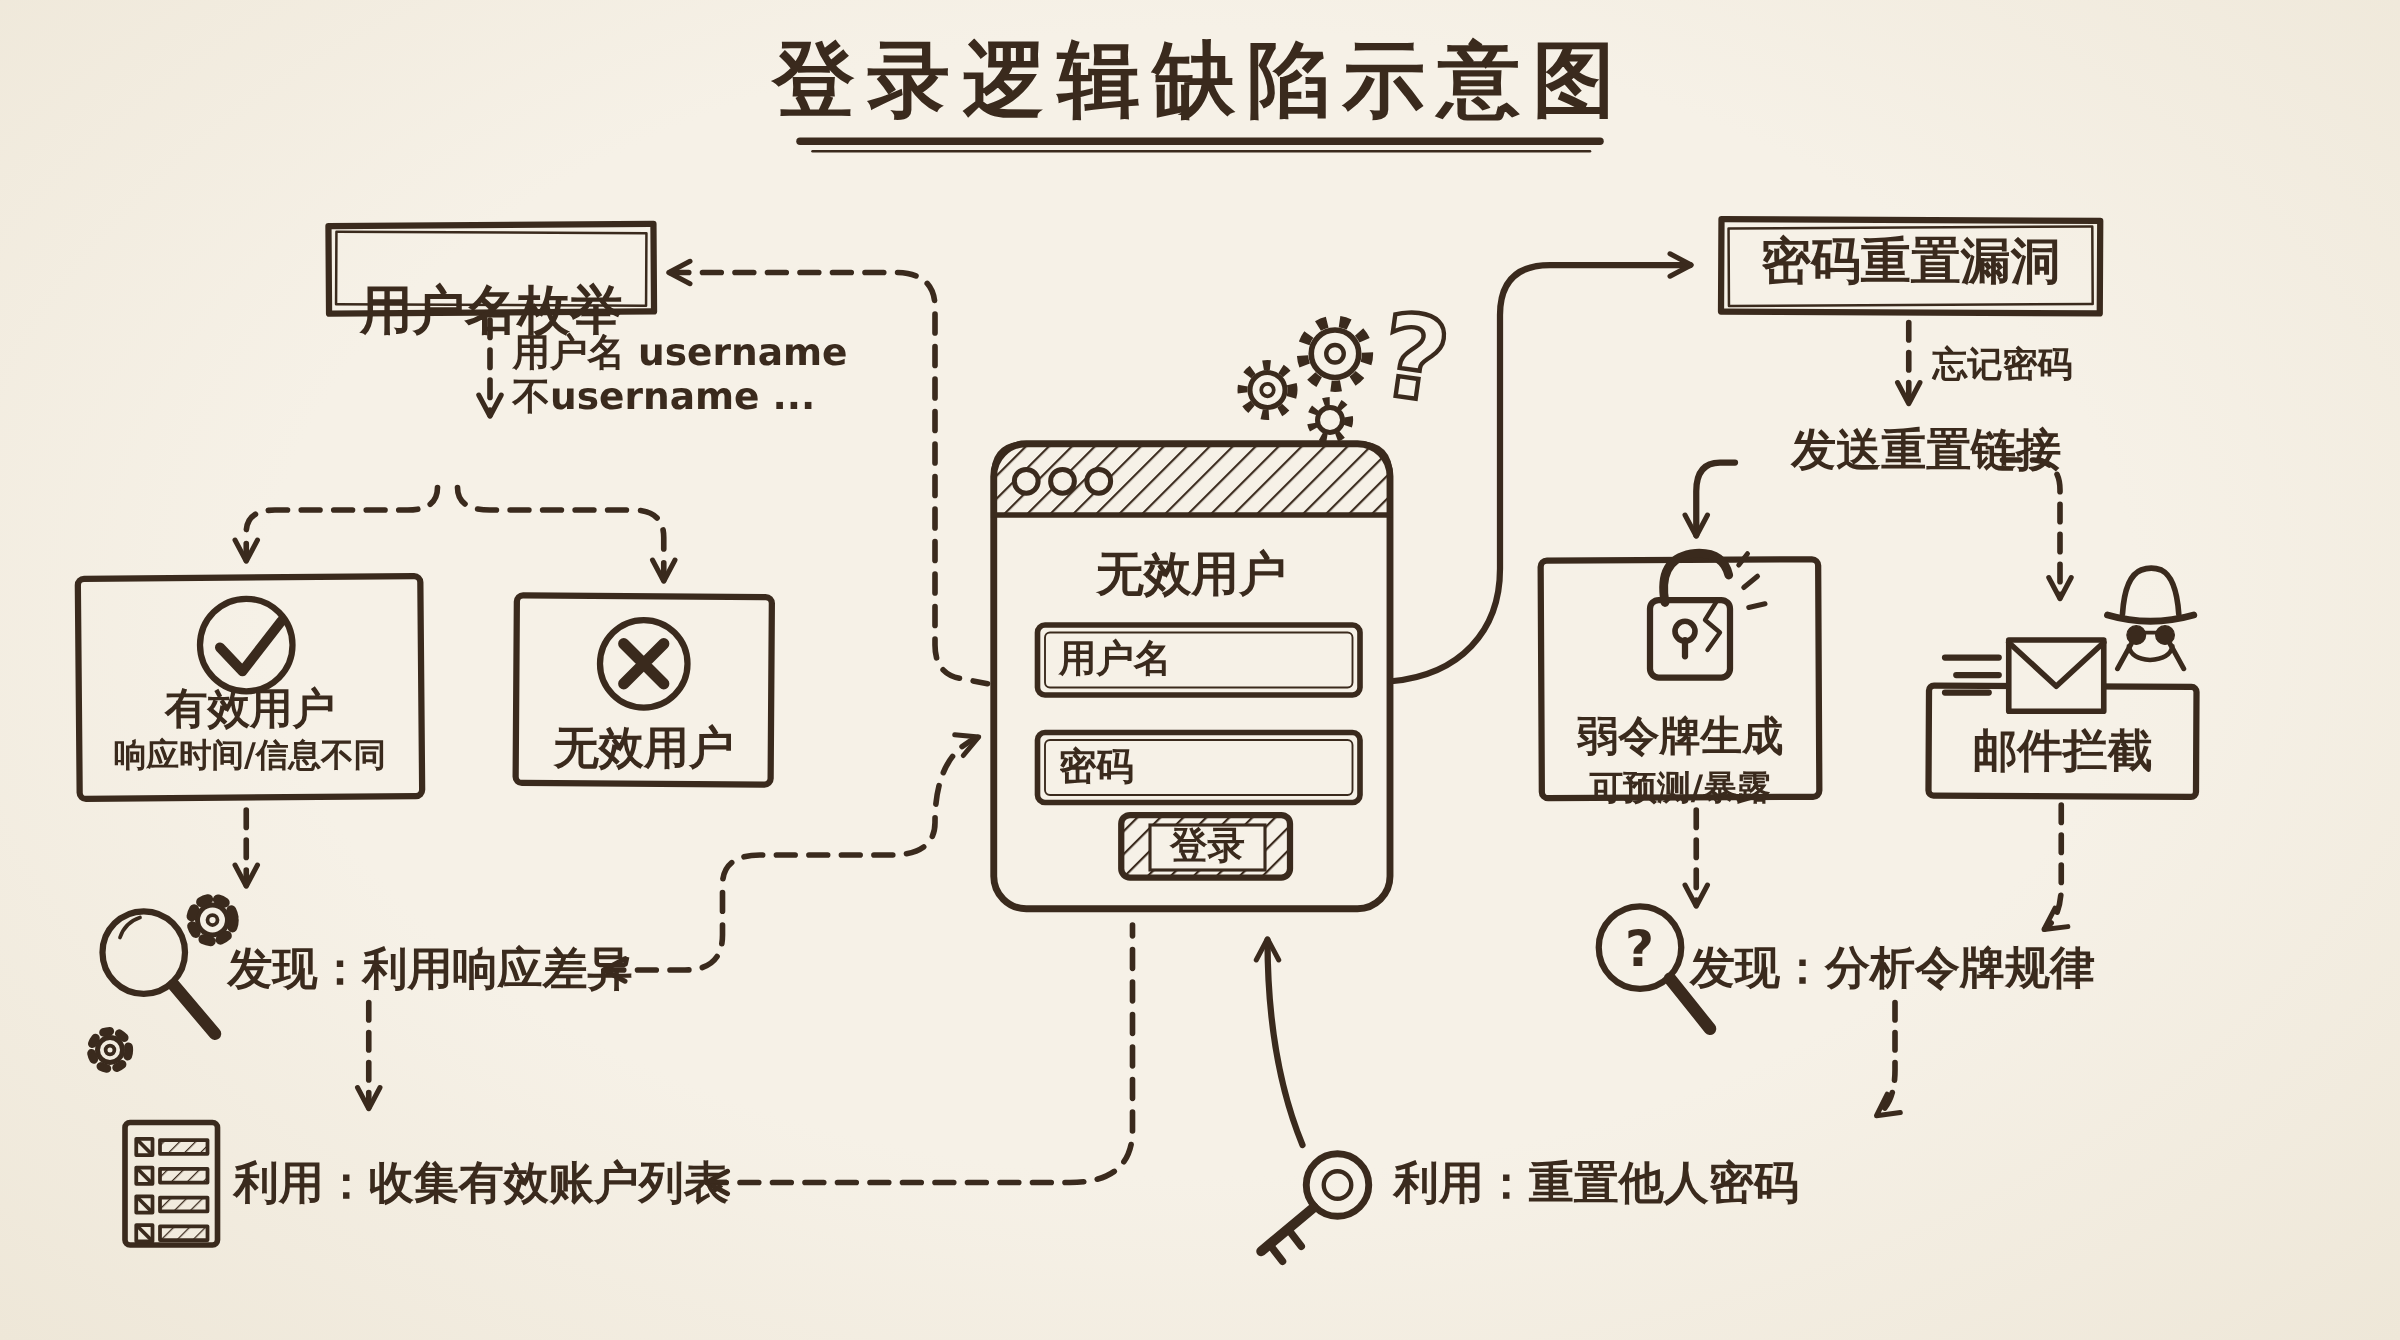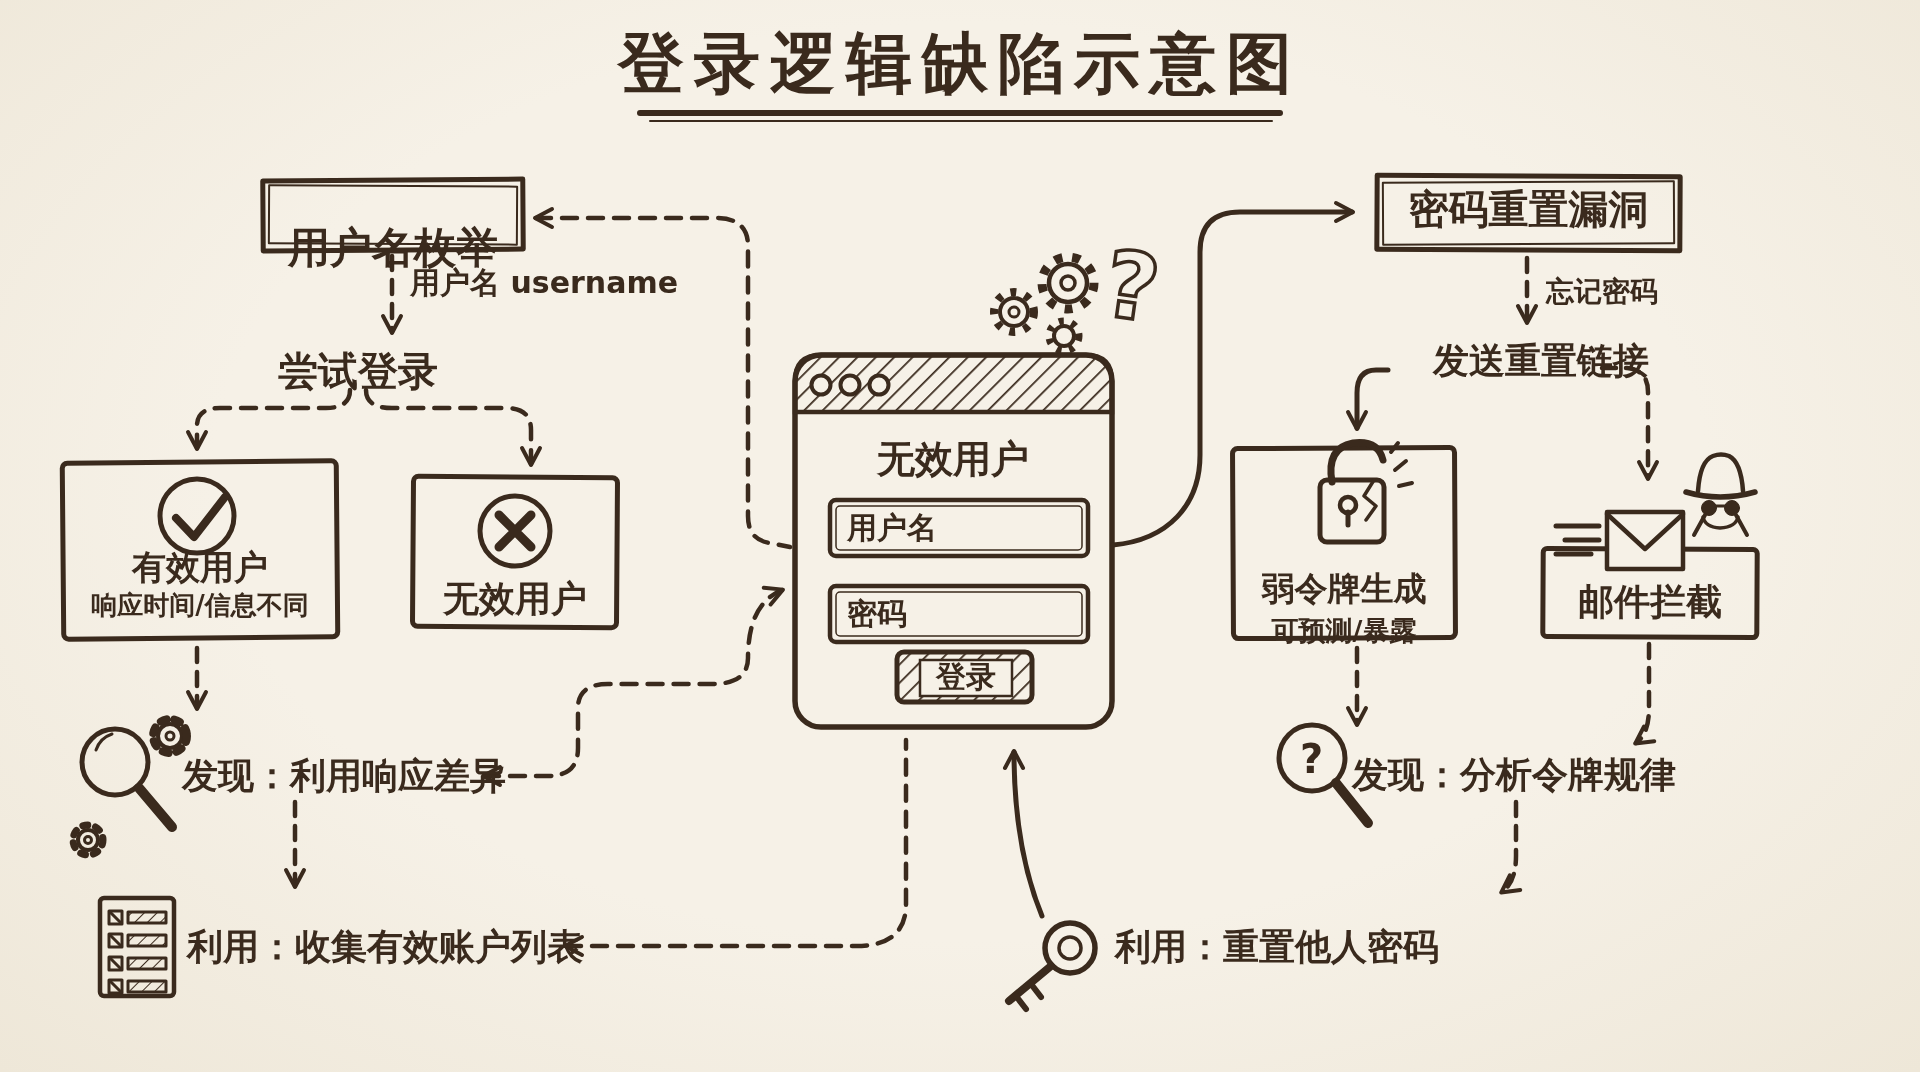--- a/index.html
+++ b/index.html
@@ -204,21 +204,21 @@
     <path marker-end="url(#ah)" stroke-width="4.5" stroke-dasharray="14 10" d="M1516 802 L1516 856 Q1516 882 1502 892"></path>
 
     <path marker-end="url(#ah)" stroke-width="5" d="M1042 916 Q1014 848 1014 752"></path>
   </g>
 </svg>
 
 <div class="txt xb ctr" style="left:460px;top:26px;width:1000px;font-size:66px;letter-spacing:10px;">登录逻辑缺陷示意图</div>
 
 <div class="txt b ctr" style="left:263px;top:188px;width:260px;font-size:42px;margin-top:36px;">用户名枚举</div>
 <div class="txt b" style="left:410px;top:266px;font-size:30px;">用户名 username</div>
-<div class="txt xb ctr" style="left:238px;top:348px;width:240px;font-size:40px;">尝试登录</div>
+<div class="txt b" style="left:410px;top:301px;font-size:30px;">不username ...</div>
 <div class="txt xb ctr" style="left:70px;top:548px;width:260px;font-size:34px;">有效用户</div>
 <div class="txt b ctr" style="left:58px;top:591px;width:284px;font-size:26px;">响应时间/信息不同</div>
 <div class="txt xb ctr" style="left:405px;top:578px;width:220px;font-size:36px;">无效用户</div>
 <div class="txt xb" style="left:182px;top:755px;font-size:36px;">发现：利用响应差异</div>
 <div class="txt xb" style="left:187px;top:926px;font-size:36px;">利用：收集有效账户列表</div>
 
 <div class="txt xb ctr" style="left:833px;top:438px;width:240px;font-size:38px;">无效用户</div>
 <div class="txt b" style="left:847px;top:511px;font-size:30px;">用户名</div>
 <div class="txt b" style="left:847px;top:597px;font-size:30px;">密码</div>
 <div class="txt xb ctr" style="left:920px;top:660px;width:92px;font-size:30px;">登录</div>

